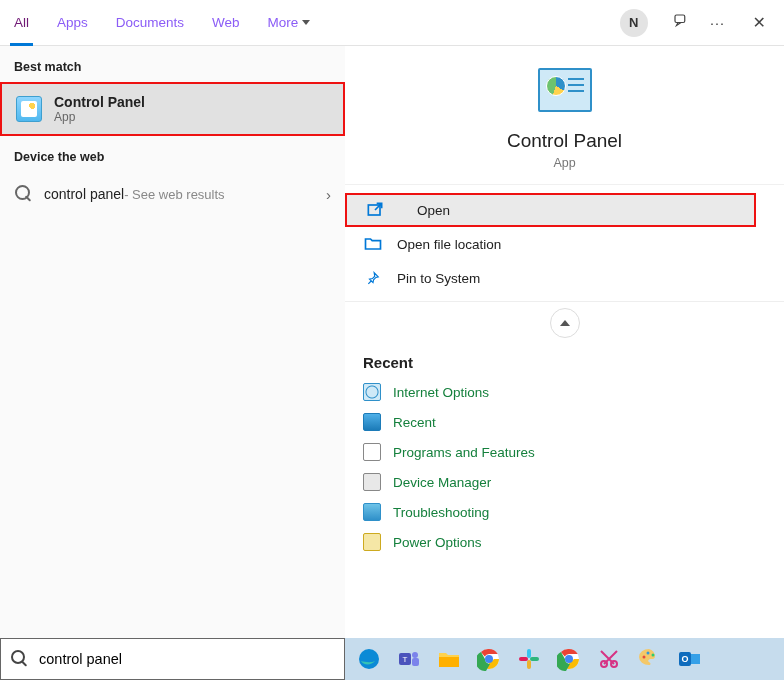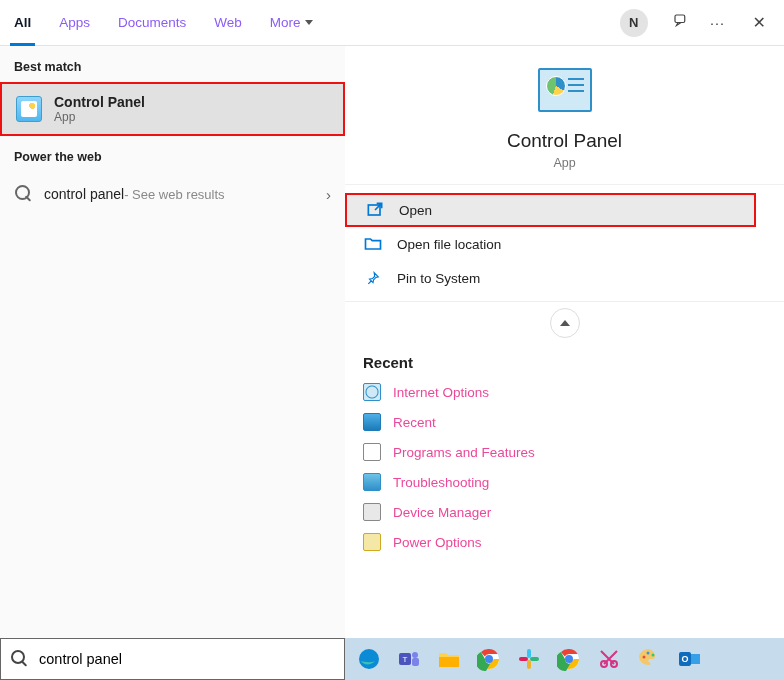--- a/index.html
+++ b/index.html
@@ -2,21 +2,21 @@
 <html><head>
 <meta charset="utf-8">
 <style>
   * { box-sizing: border-box; margin: 0; padding: 0; font-family: "Segoe UI", Arial, sans-serif; }
   html, body { width: 784px; height: 680px; background: #fff; overflow: hidden; }
   .root { width: 784px; height: 680px; position: relative; background: #f3f3f3; }
 
   
   .tabs { display: flex; align-items: center; height: 46px; background: #fff; border-bottom: 1px solid #e3e3e3; }
   .tabs .tab { padding: 0 14px; height: 46px; line-height: 46px; font-size: 13.5px; color: #8b5cf6; cursor: pointer; position: relative; }
-  .tabs .tab.active { font-weight: 700; color: #0f172a; }
+  .tabs .tab.active { font-weight: 400; color: #701a75; }
   .tabs .tab.active::after { content: ""; position: absolute; left: 10px; right: 10px; bottom: 0; height: 3px; background: #0078d7; }
   .tabs .spacer { flex: 1; }
   .tabs .user-circle { width: 28px; height: 28px; border-radius: 50%; background: #e3e3e3; color: #333; font-size: 13px; font-weight: 600; display: flex; align-items: center; justify-content: center; margin-right: 14px; }
   .tabs .hicon { padding: 0 10px; color: #444; font-size: 15px; cursor: pointer; }
   .tabs .close { padding: 0 18px; color: #444; font-size: 16px; cursor: pointer; }
   .chev-down { display:inline-block; margin-left:4px; width:0; height:0; border-left:4px solid transparent; border-right:4px solid transparent; border-top:5px solid #555; vertical-align: middle;}
 
   
   .body { display: flex; height: 592px; }
   .left { width: 345px; background: #fafafa; }
@@ -41,30 +41,30 @@
   
   .detail-head { text-align: center; padding: 22px 0 14px 0; border-bottom: 1px solid #f0f0f0;}
   .detail-head .cp-icon { width: 54px; height: 44px; margin: 0 auto 18px auto; border:2px solid #2f90c9; background: #cfe9f7; position: relative; border-radius:2px; }
   .detail-head .cp-icon::before { content:""; position:absolute; width:18px; height:18px; border-radius:50%; background: conic-gradient(#2f90c9 0 120deg, #ffd24d 120deg 200deg, #6ec36e 200deg 360deg); left:6px; top:6px; border:1px solid #fff;}
   .detail-head .cp-icon::after { content:""; position:absolute; right:6px; top:8px; width:16px; height:2px; background:#2f90c9; box-shadow: 0 6px 0 #2f90c9, 0 12px 0 #2f90c9;}
   .detail-head .title { font-size: 19px; color: #222; }
   .detail-head .sub { font-size: 12.5px; color: #777; margin-top:4px;}
 
   .actions { padding: 8px 0 0 0; }
   .action { display:flex; align-items:center; height: 34px; padding: 0 18px; font-size: 13.5px; color: #222; cursor:pointer; position: relative; }
-  .action.selected { background: #eaeaea; border:2px solid #e11; margin-right: 28px; }
+  .action.selected { background: #eaeaea; border:2px solid #e11; margin-right: 28px; gap: 18px; }
   .action .ai { width: 20px; margin-right: 14px; color: #0078d7; font-size: 14px; display:inline-flex; justify-content:center;}
   .pin .ai svg { width:14px; height:14px; }
 
   .sep-line { height:1px; background:#eee; margin: 6px 0; }
   .expand-up { width:30px; height:30px; border:1px solid #ddd; border-radius:50%; margin: 4px auto 6px auto; display:flex; align-items:center; justify-content:center; color:#555; cursor:pointer;}
   .expand-up .chev-up { width:0;height:0;border-left:5px solid transparent;border-right:5px solid transparent;border-bottom:6px solid #555;}
 
   .recent-label { font-size:15px; font-weight:600; padding: 10px 18px 6px 18px; color:#222;}
-  .recent-item { display:flex; align-items:center; height:30px; padding:0 18px; font-size:13.5px; color:#ec4899; cursor:pointer;}
+  .recent-item { display:flex; align-items:center; height:30px; padding:0 18px; font-size:13.5px; color:#15803d; cursor:pointer;}
   .recent-item .ri { width:18px; height:18px; margin-right:12px; border-radius:2px; display:inline-block; }
   .ri.globe{ background: radial-gradient(circle at 50% 50%, #cfe9f7 5px, #2f90c9 6px, #cfe9f7 7px), #cfe9f7; border:1px solid #2f90c9;}
   .ri.sys{ background:linear-gradient(#4fb0e8,#1c7bb8); border:1px solid #1c7bb8;}
   .ri.prog{ background:#fff; border:1px solid #888;}
   .ri.trouble{ background:linear-gradient(#6ec3e8,#2f90c9); border:1px solid #2f90c9;}
   .ri.dev{ background:#e8e8e8; border:1px solid #888;}
   .ri.power{ background:#f5e7a6; border:1px solid #cdaa1f;}
 
   
   .searchbar { position:absolute; left:0; bottom:0; width: 345px; height: 42px; border:1px solid #666; background:#fff; display:flex; align-items:center; padding:0 10px;}
@@ -105,21 +105,21 @@
 
     <div class="left">
       <div class="section-label">Best match</div>
       <div class="result-item highlight">
         <div class="ico-box"></div>
         <div class="txt">
           <div class="title">Control Panel</div>
           <div class="sub">App</div>
         </div>
       </div>
-      <div class="section-label">Power the web</div>
+      <div class="section-label">Device the web</div>
       <div class="web-row">
         <div class="mag"></div>
         <span class="q">control panel</span>
         <span class="hint"> - See web results</span>
         <span class="arrow">›</span>
       </div>
     </div>
 
     <div class="right">
       <div class="detail-head">
@@ -168,26 +168,26 @@
         </div>
       <div class="recent-item">
           <span class="ri sys"></span>
           <span>Recent</span>
         </div>
       <div class="recent-item">
           <span class="ri prog"></span>
           <span>Programs and Features</span>
         </div>
       <div class="recent-item">
+          <span class="ri dev"></span>
+          <span>Device Manager</span>
+        </div>
+      <div class="recent-item">
           <span class="ri trouble"></span>
           <span>Troubleshooting</span>
-        </div>
-      <div class="recent-item">
-          <span class="ri dev"></span>
-          <span>Device Manager</span>
         </div>
       <div class="recent-item">
           <span class="ri power"></span>
           <span>Power Options</span>
         </div>
     </div>
   </div>
 
   <div class="searchbar">
     <div class="mag"></div>

